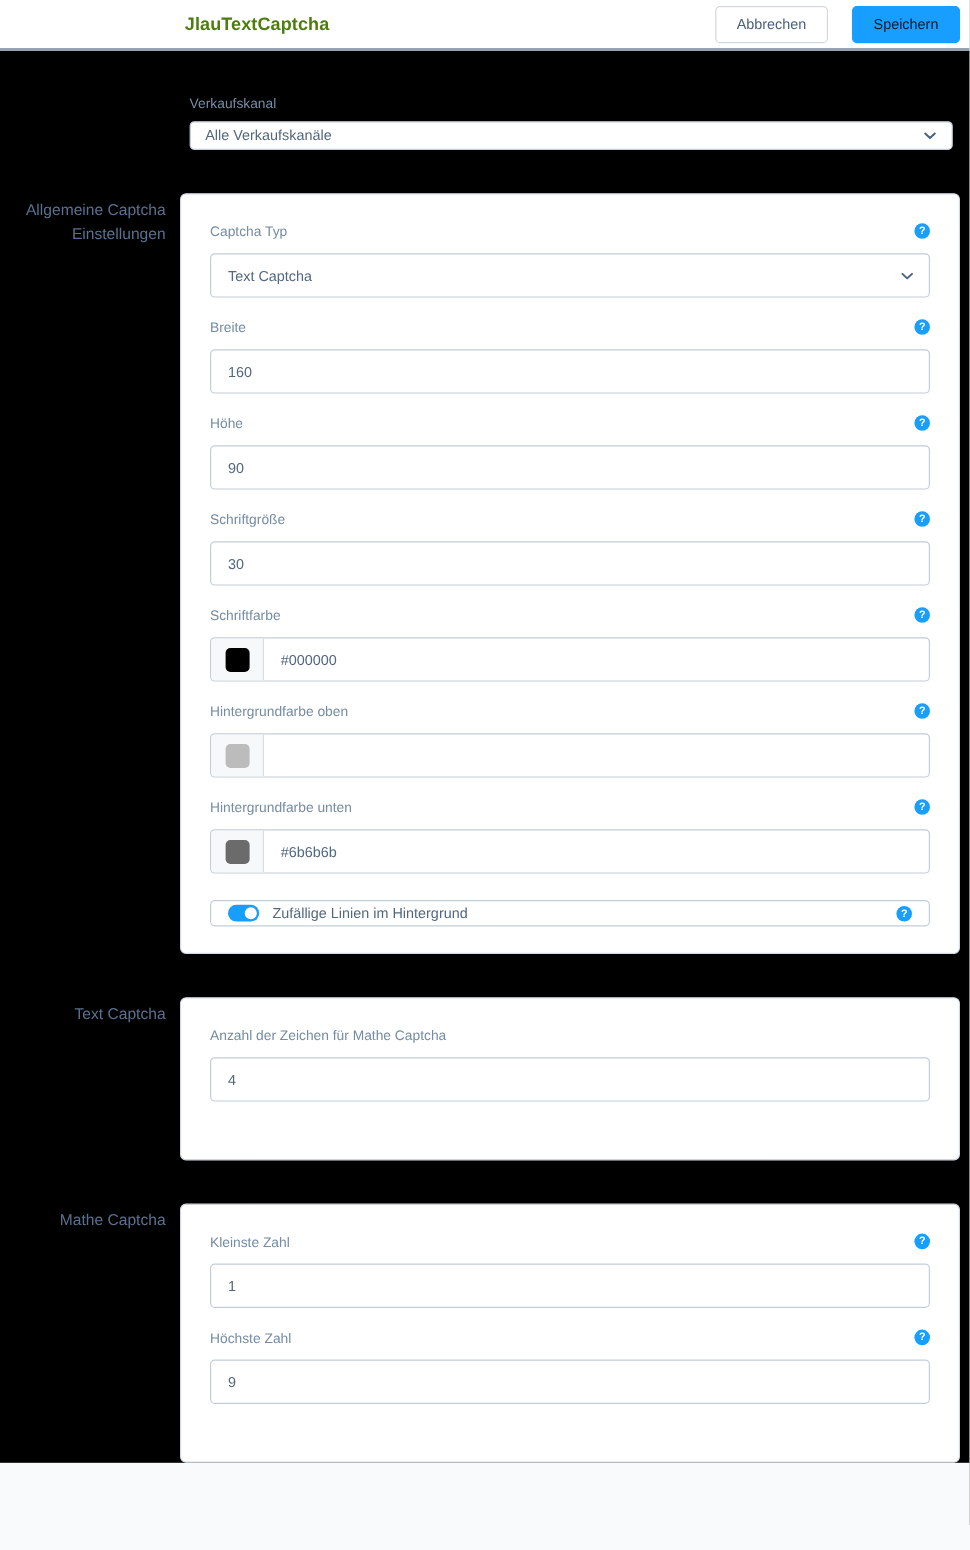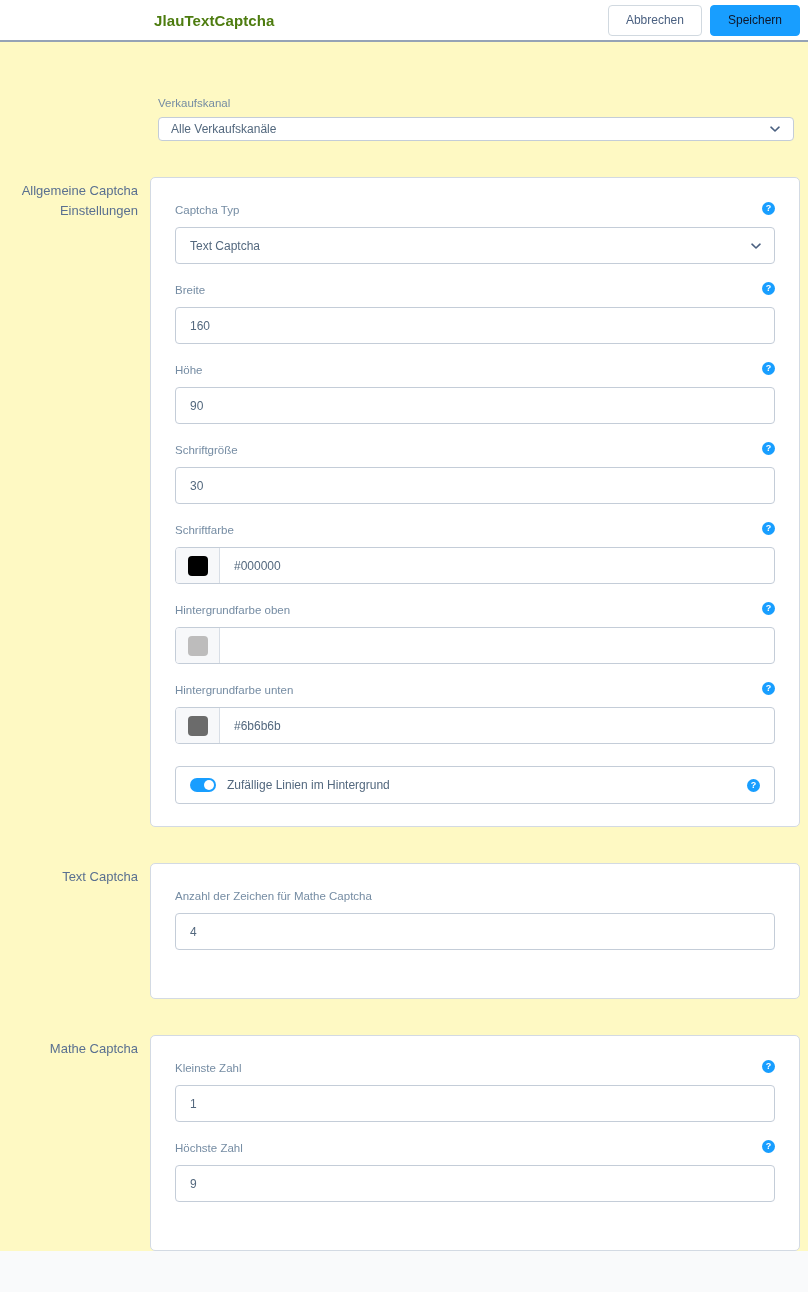--- a/index.html
+++ b/index.html
@@ -27,21 +27,21 @@
     font-size: 15px;
     font-weight: bold;
     color: #4d7c0f;
     letter-spacing: 0.1px;
   }
   .header-actions {
     position: absolute;
     right: 8px;
     display: flex;
     align-items: center;
-    gap: 8px;
+    gap: 20px;
   }
   .btn {
     font-family: "Liberation Sans", sans-serif;
     font-size: 12px;
     border-radius: 4px;
     height: 31px;
     padding: 0 17px;
     cursor: pointer;
     display: flex;
     align-items: center;
@@ -54,22 +54,22 @@
     color: #4a6080;
   }
   .btn-primary {
     background: #189eff;
     border: 1px solid #189eff;
     color: #0f172a;
   }
 
   
   .page {
-    background: #fef9c3;
-    padding-top: 16px;
+    background: #000000;
+    padding-top: 0;
   }
 
   .topfield {
     position: relative;
     margin: 0 auto;
     width: 636px;
     margin-left: 158px;
     padding-top: 39px;
   }
   .field-label {
@@ -212,21 +212,21 @@
     align-items: center;
     padding: 0 14px;
     font-size: 12px;
     color: #53687e;
     cursor: text;
   }
 
   
   .switch-row {
     position: relative;
-    height: 38px;
+    height: 22px;
     background: #ffffff;
     border: 1px solid #c4cdd8;
     border-radius: 4px;
     display: flex;
     align-items: center;
     padding: 0 14px;
     margin-top: 22px;
   }
   .switch {
     width: 26px;

